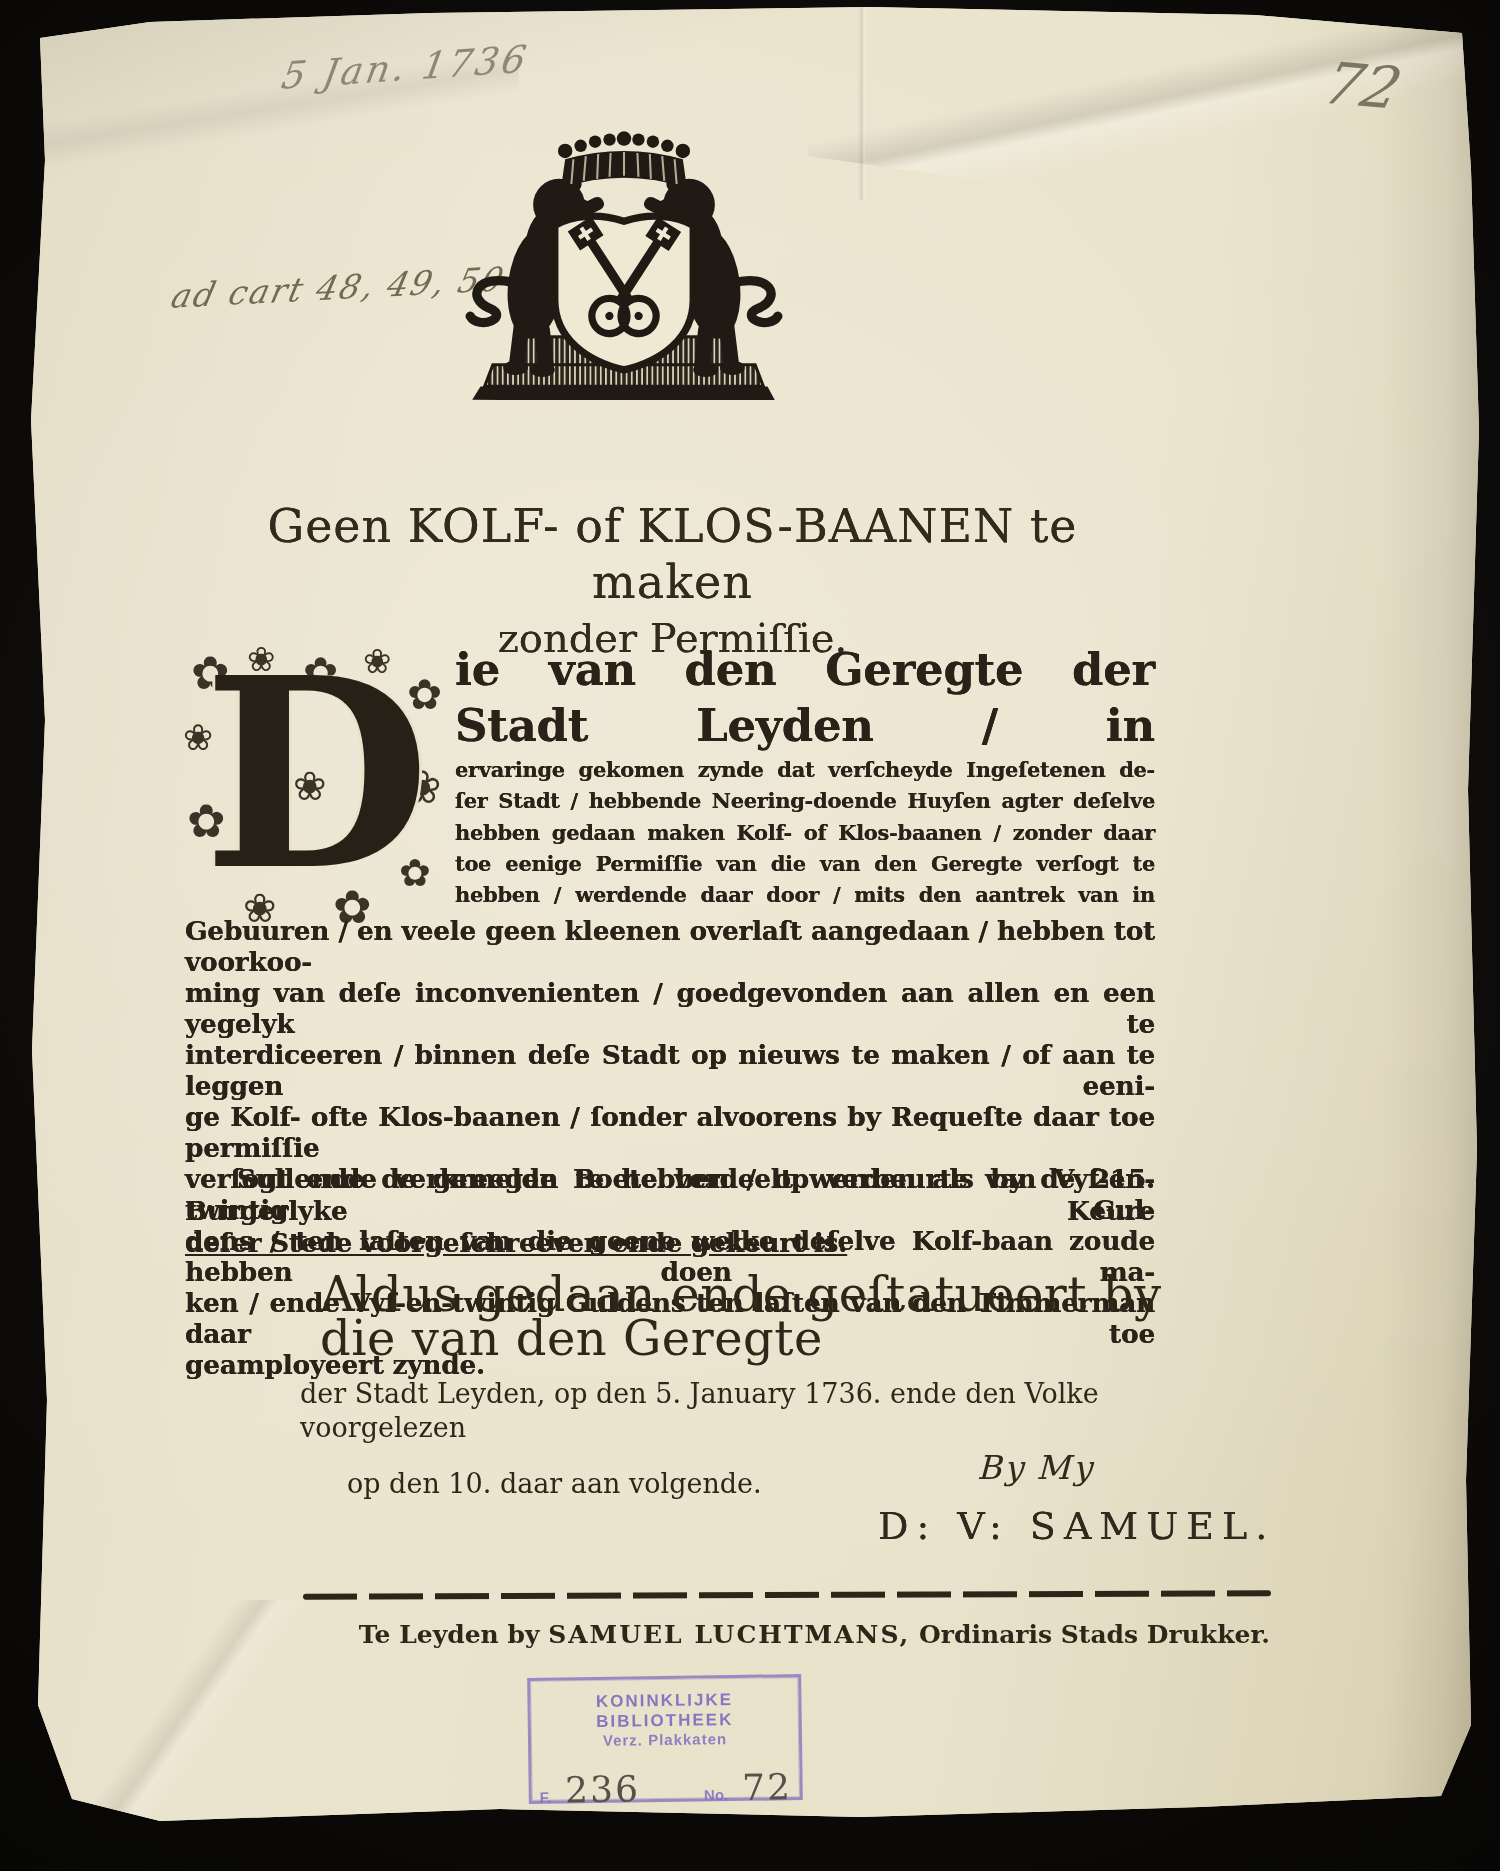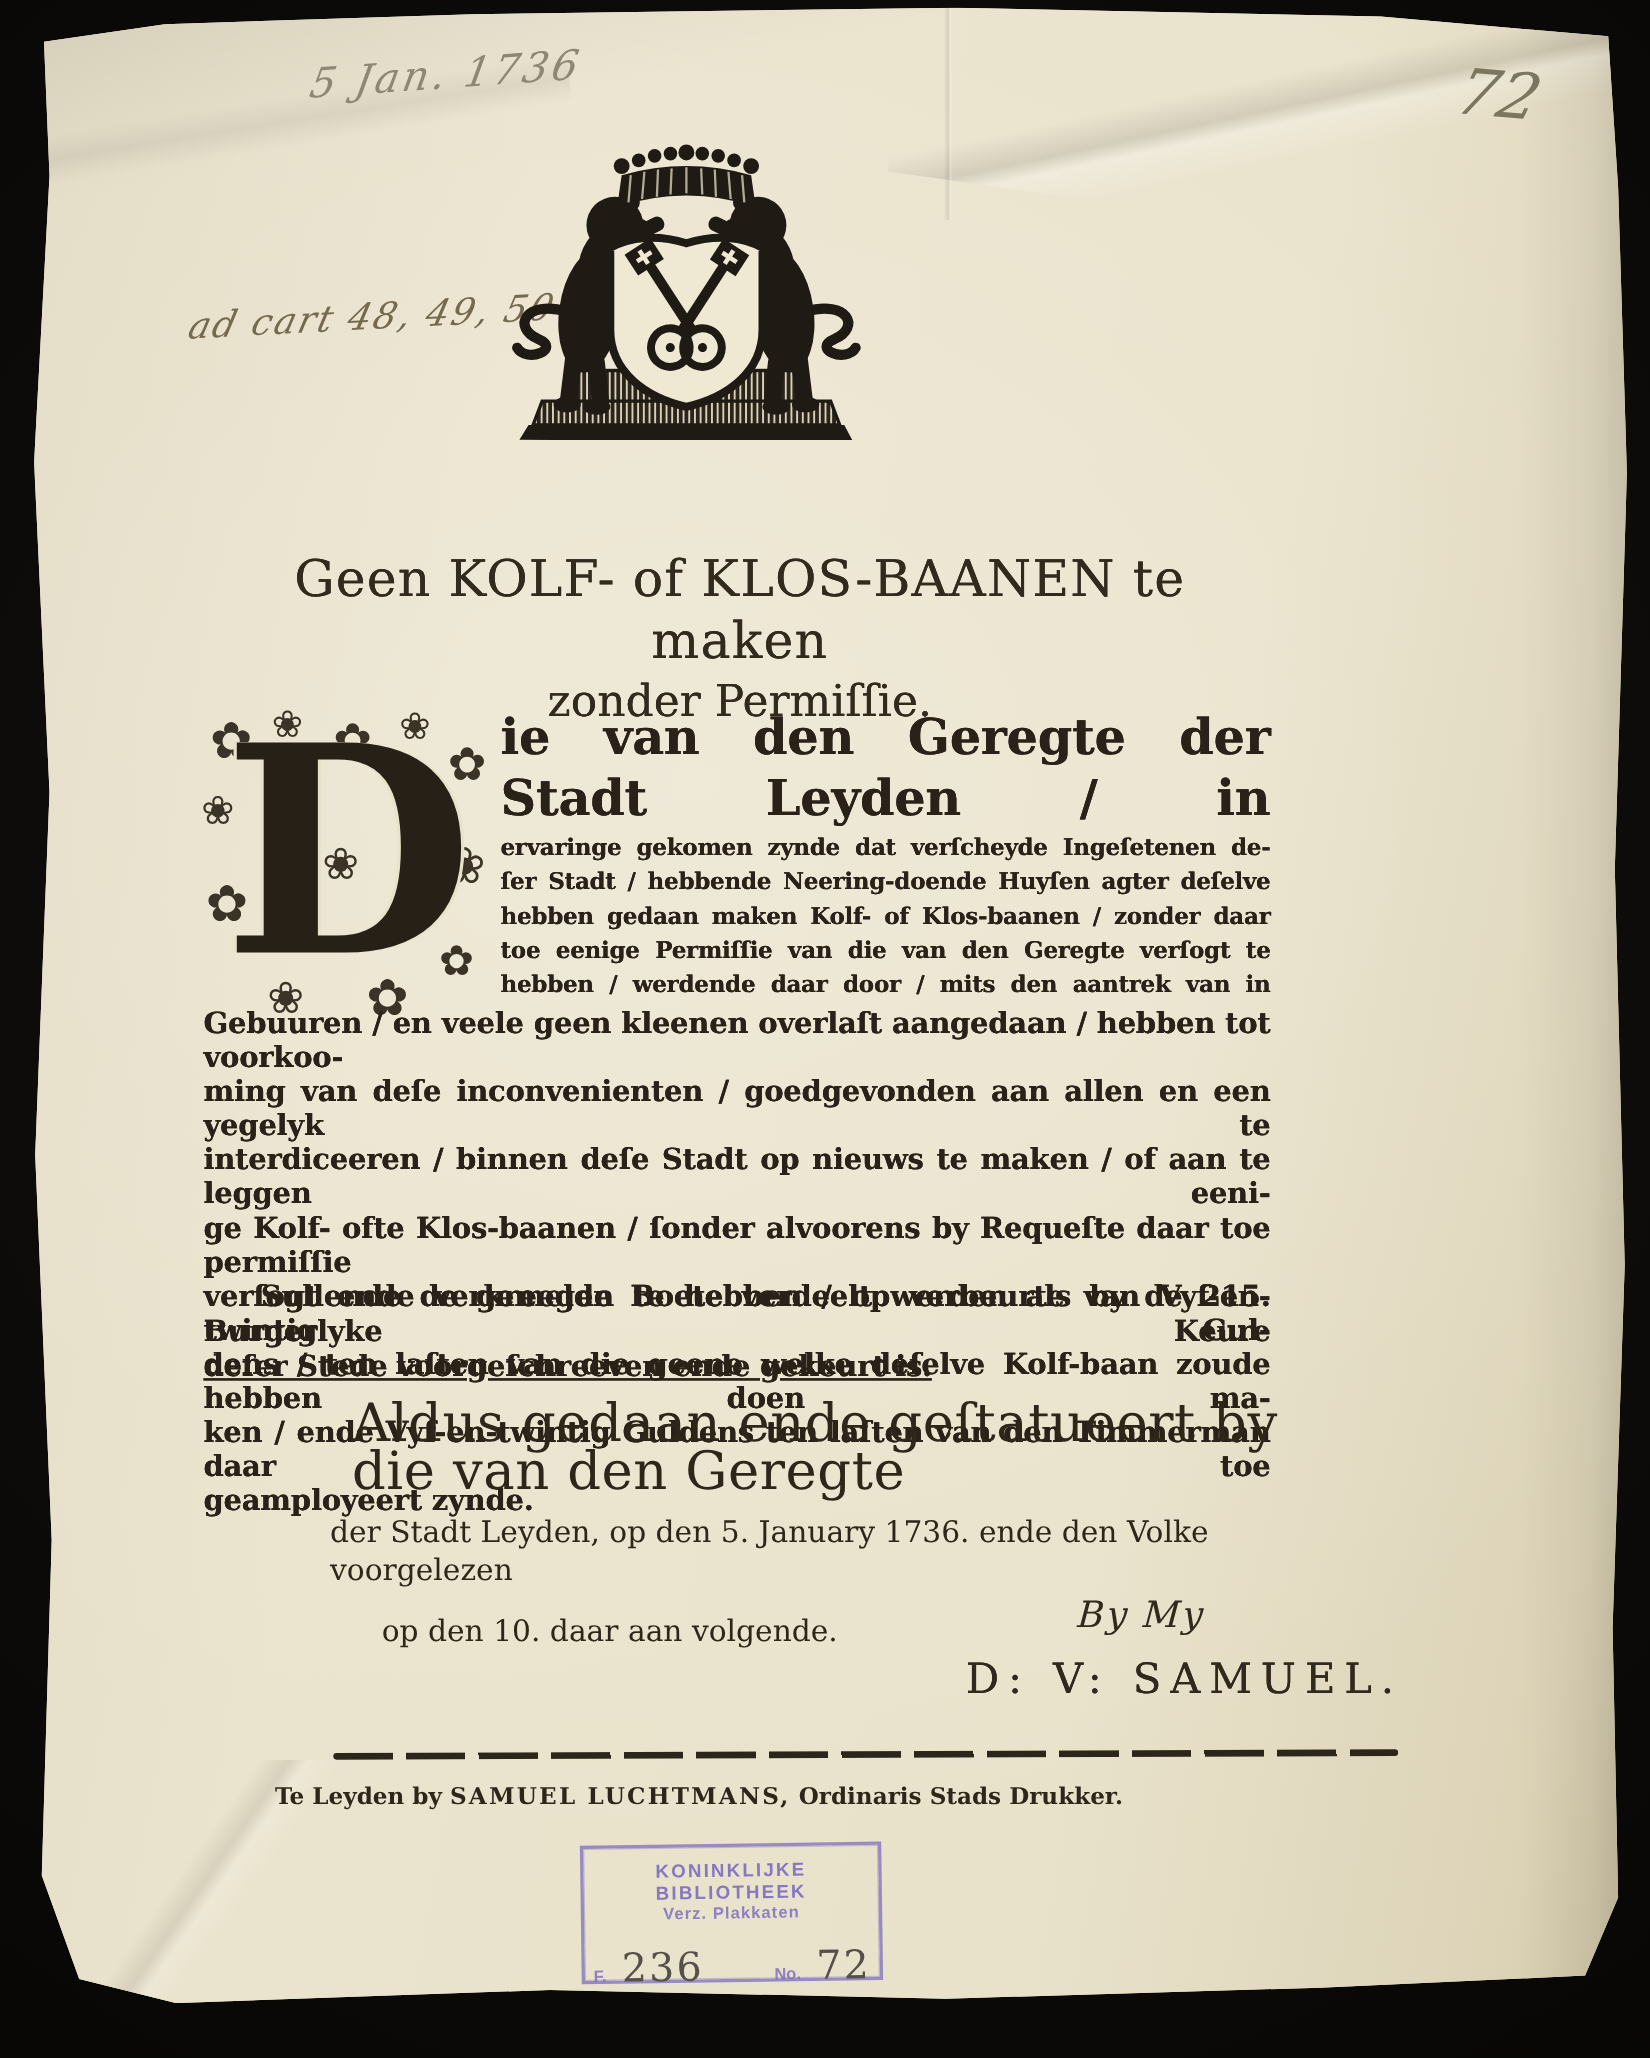--- a/index.html
+++ b/index.html
@@ -94,22 +94,22 @@
   
   #by-my { position:absolute; left:980px; top:1448px; font-size:33px; font-style:italic; color:#31291c;
     letter-spacing:2px; transform:skewX(-4deg); }
   #signer { position:absolute; left:878px; top:1504px; font-size:38px; letter-spacing:8px; color:#30291d;
     text-shadow:0 0 0.6px #30291d; }
 
   
   #rule { position:absolute; left:303px; top:1592px; width:968px; height:6px;
     background:repeating-linear-gradient(90deg, #2c2519 0 54px, rgba(0,0,0,0) 54px 66px);
     transform:rotate(-0.2deg); border-radius:3px; }
-  #imprint { position:absolute; left:250px; top:1620px; width:1020px; text-align:left;
-    font-size:21px; font-weight:bold; color:#2e2719; }
+  #imprint { position:absolute; left:250px; top:1620px; width:1020px; text-align:right;
+    font-size:25px; font-weight:bold; color:#2e2719; }
   #imprint .caps { letter-spacing:2px; }
 
   
   #stamp { position:absolute; left:528px; top:1676px; width:274px; height:126px;
     border:3px solid rgba(124,109,190,0.75); box-shadow:inset 0 0 0 1px rgba(124,109,190,0.35);
     transform:rotate(-0.8deg); color:#8374c2; text-align:center;
     font-family:"Liberation Sans", sans-serif; }
   #stamp-line1 { margin-top:12px; font-size:17px; font-weight:bold; letter-spacing:2px; color:rgba(126,110,192,0.92); }
   #stamp-line2 { font-size:15px; font-weight:bold; letter-spacing:1px; color:rgba(126,110,192,0.85); }
   #stamp-row { display:flex; justify-content:center; align-items:baseline; gap:14px; margin-top:20px; }

